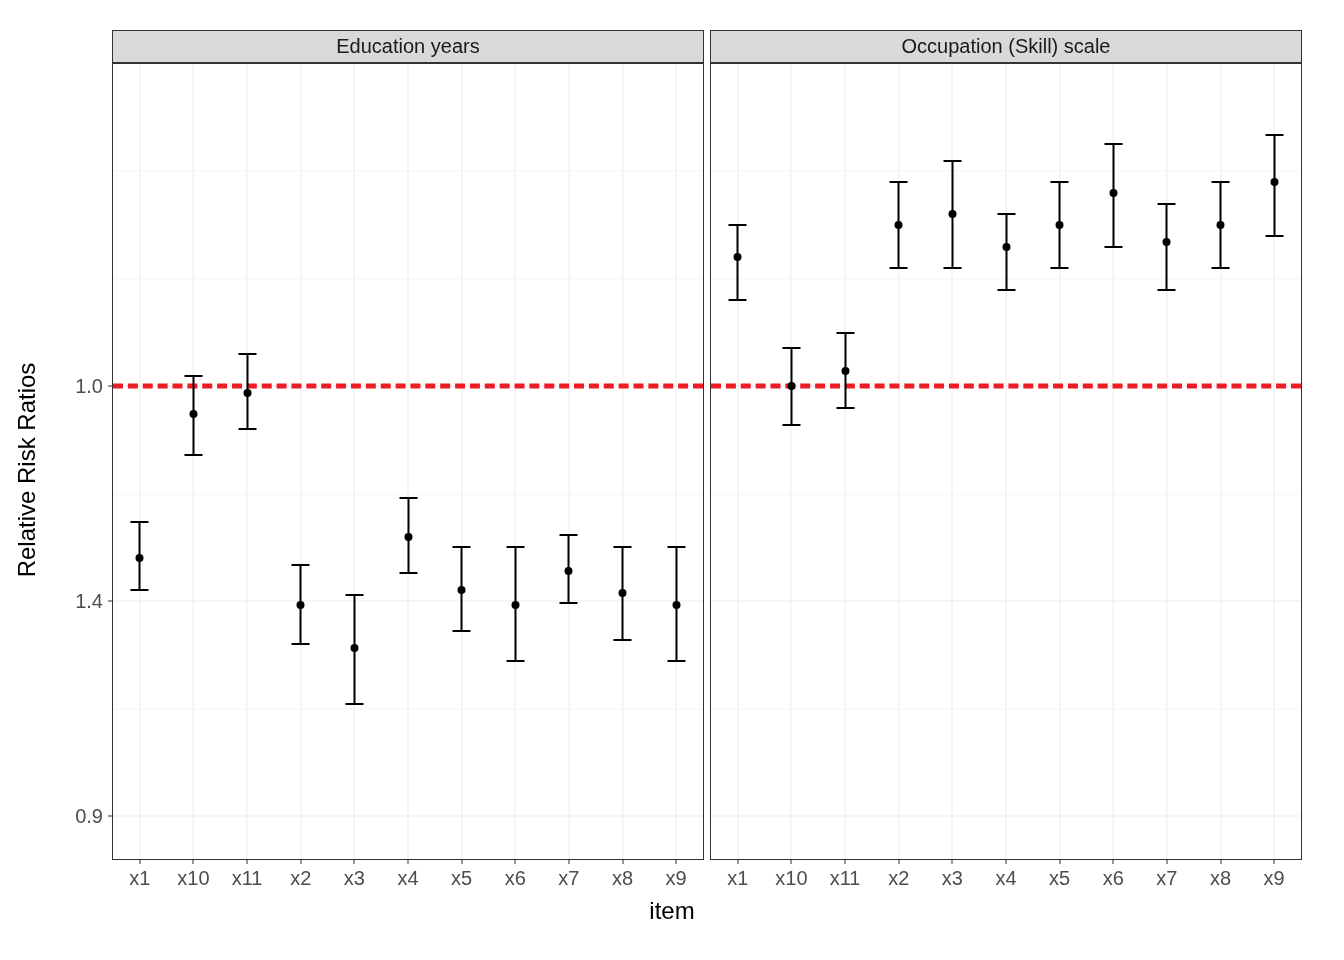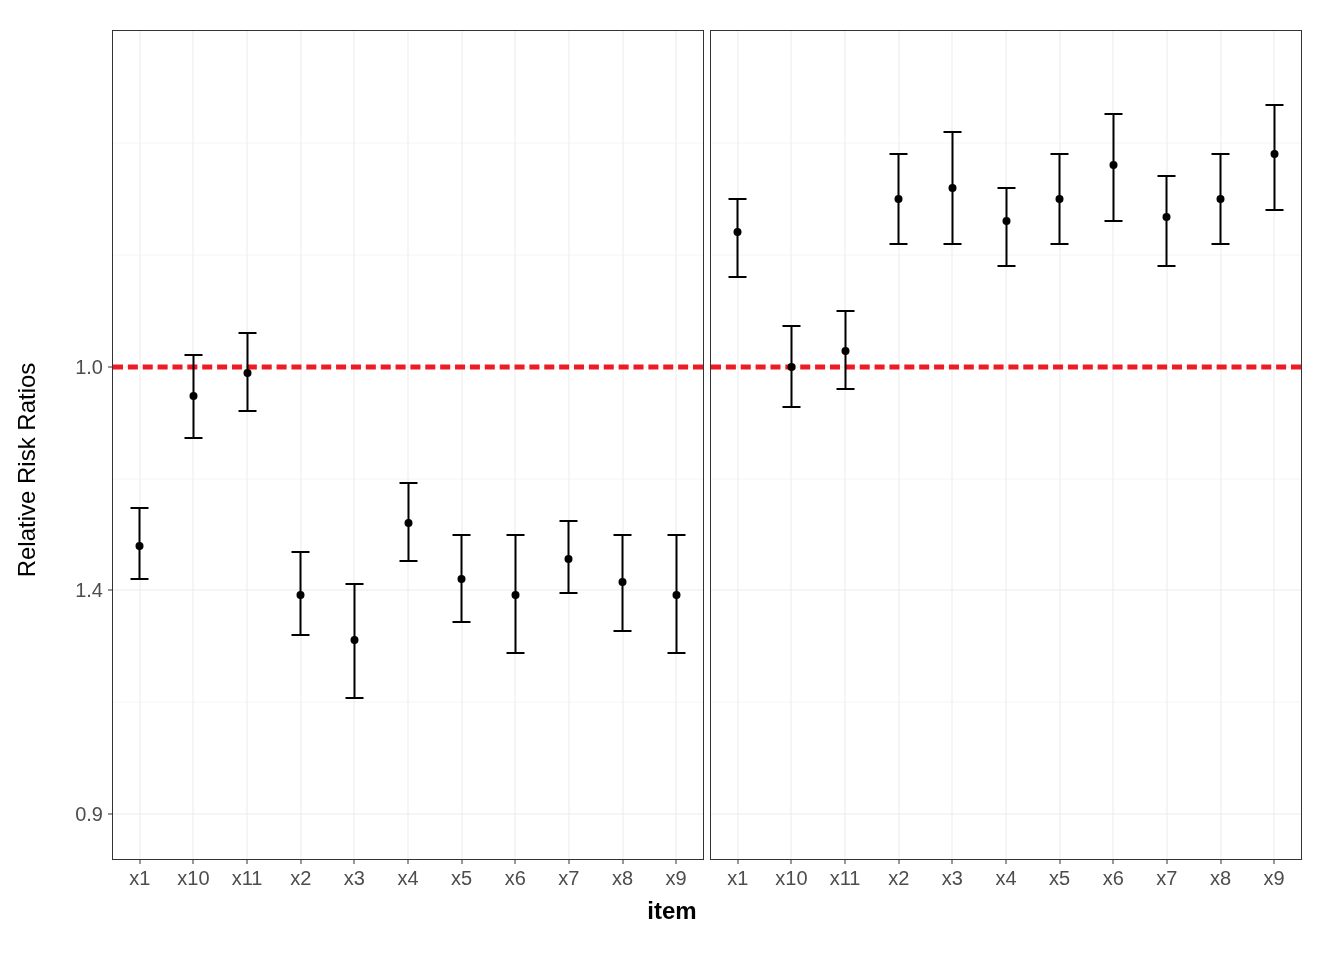--- a/index.html
+++ b/index.html
@@ -23,21 +23,20 @@
     color: #000;
     white-space: nowrap;
   }
   .x-axis-title {
     position: absolute;
     bottom: -5px;
     left: 50%;
     transform: translateX(-50%);
     font-size: 24px;
     color: #000;
-    font-weight: bold;
   }
   .panels {
     position: absolute;
     left: 80px;
     right: 10px;
     top: 10px;
     bottom: 60px;
     display: flex;
     gap: 6px;
   }
@@ -155,20 +154,21 @@
   }
 </style>
 </head>
 <body>
 
 <div class="chart-container">
   <div class="y-axis-title">Relative Risk Ratios</div>
   <div class="x-axis-title">item</div>
   <div class="panels">
       <div class="panel">
+        <div class="strip">Education years</div>
         <div class="plot-area">
           <div class="gridline-h" style="top: 94.5946%;"></div>
           <div class="gridline-h" style="top: 67.5676%;"></div>
           <div class="gridline-h" style="top: 40.5405%;"></div>
           <div class="gridline-h minor" style="top: 81.0811%;"></div>
           <div class="gridline-h minor" style="top: 54.0541%;"></div>
           <div class="gridline-h minor" style="top: 27.027%;"></div>
           <div class="gridline-h minor" style="top: 13.5135%;"></div>
           <div class="gridline-v" style="left: 4.54545%;"></div>
           <div class="gridline-v" style="left: 13.6364%;"></div>
@@ -274,20 +274,21 @@
           </div>
           <div class="point-group" style="left: 95.4545%; top: 0px; bottom: 0px; width: 1px;">
             <div class="whisker" style="top: 60.8108%; height: 14.3243%;"></div>
             <div class="cap" style="top: calc(60.8108% - 1px); width: 18px;"></div>
             <div class="cap" style="top: calc(75.1351% - 1px); width: 18px;"></div>
             <div class="dot" style="top: 68.1081%;"></div>
           </div>
         </div>
       </div>
       <div class="panel">
+        <div class="strip">Occupation (Skill) scale</div>
         <div class="plot-area">
           <div class="gridline-h" style="top: 94.5946%;"></div>
           <div class="gridline-h" style="top: 67.5676%;"></div>
           <div class="gridline-h" style="top: 40.5405%;"></div>
           <div class="gridline-h minor" style="top: 81.0811%;"></div>
           <div class="gridline-h minor" style="top: 54.0541%;"></div>
           <div class="gridline-h minor" style="top: 27.027%;"></div>
           <div class="gridline-h minor" style="top: 13.5135%;"></div>
           <div class="gridline-v" style="left: 4.54545%;"></div>
           <div class="gridline-v" style="left: 13.6364%;"></div>

